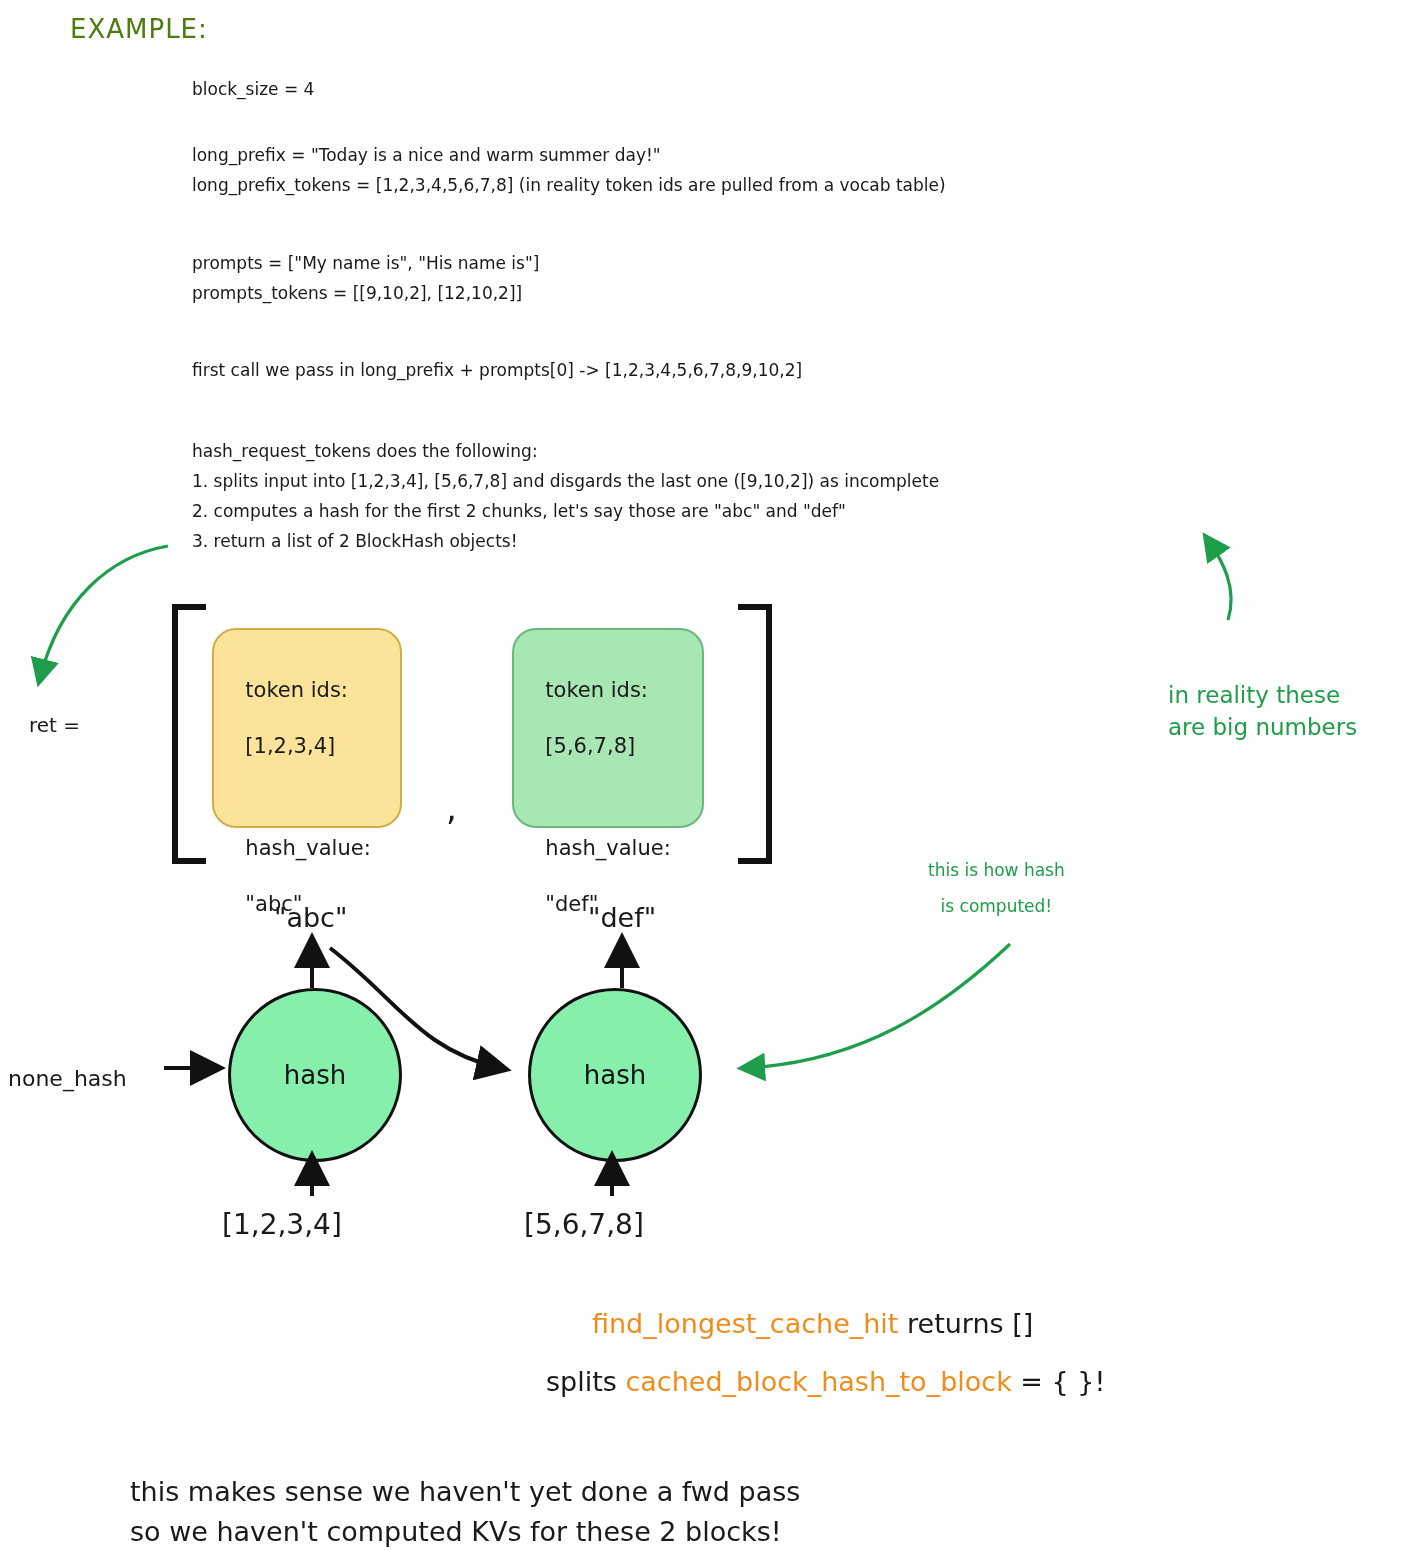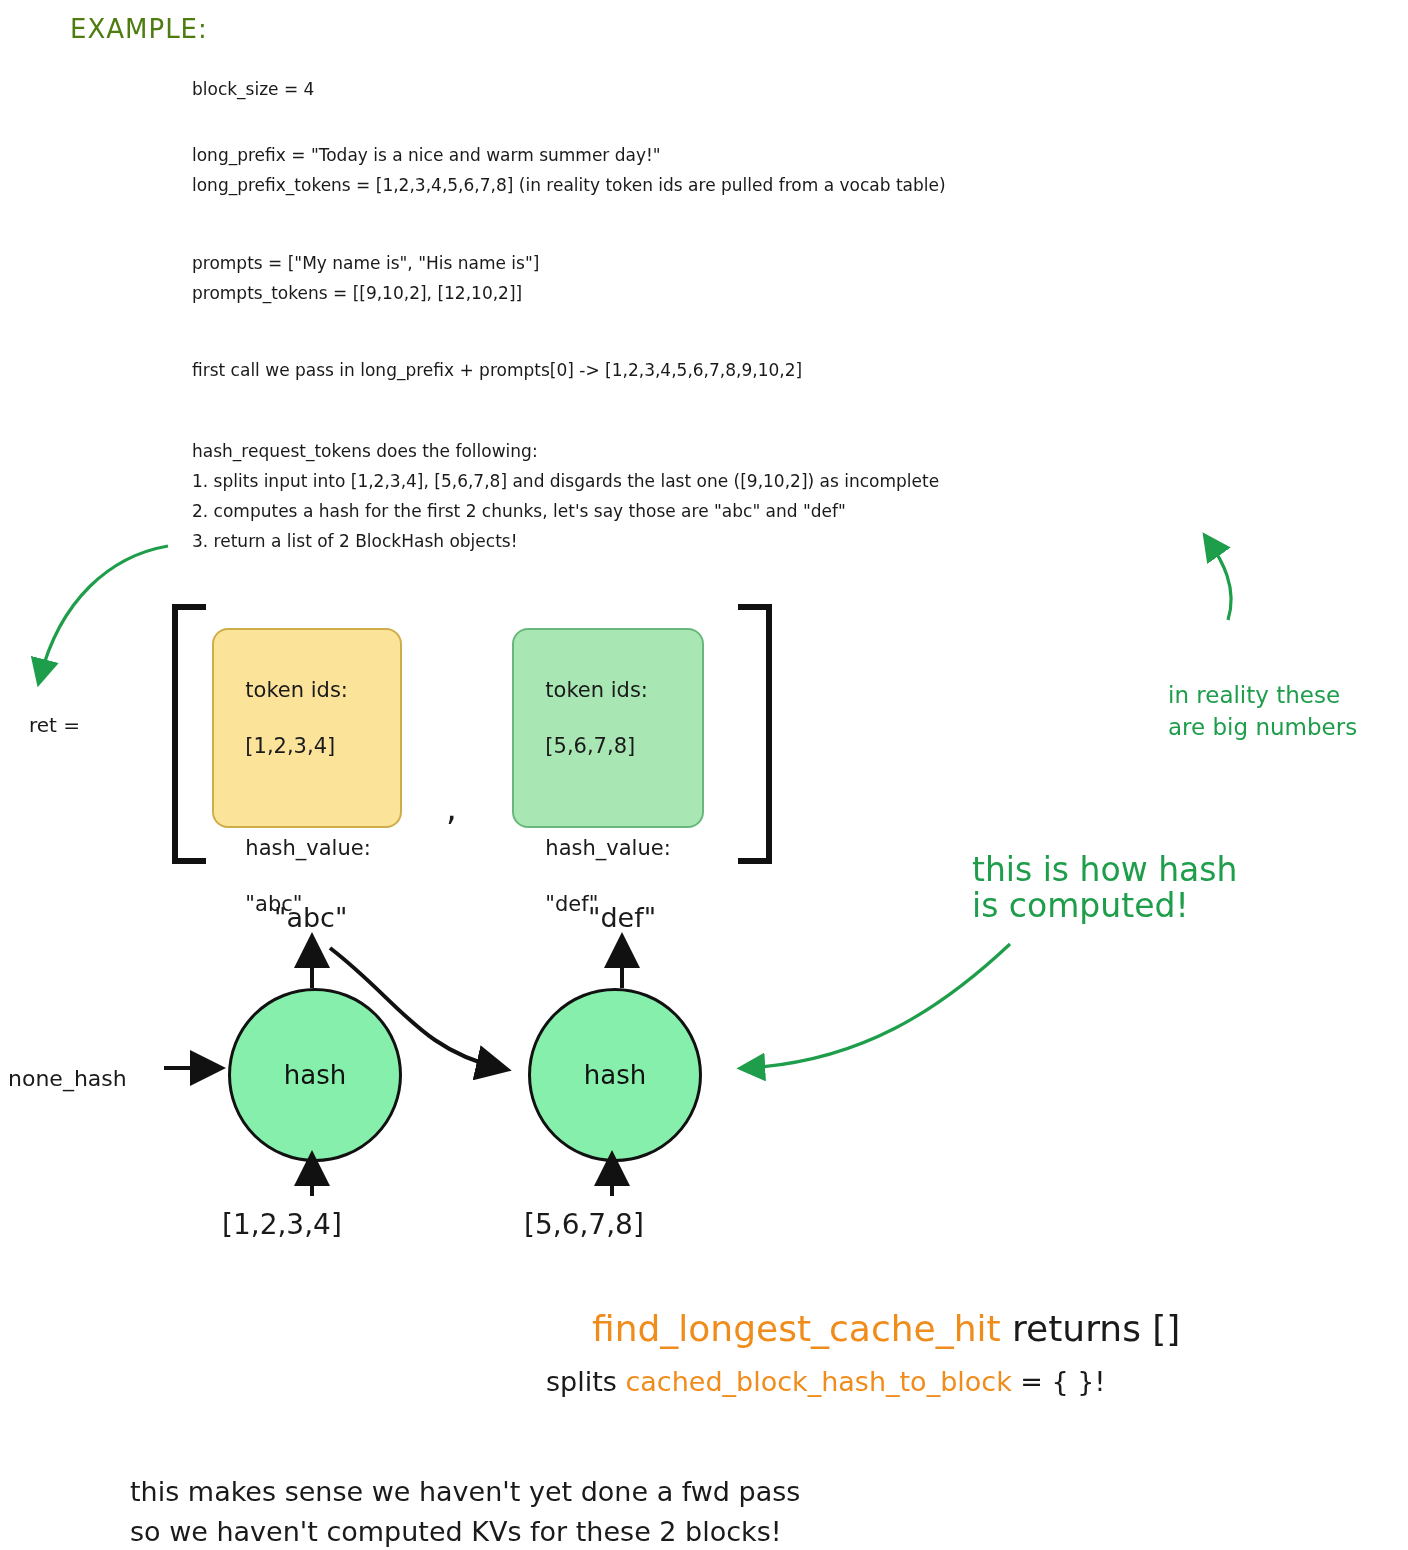--- a/index.html
+++ b/index.html
@@ -68,21 +68,21 @@
   }
   .comma-sep {
     left: 446px;
     top: 788px;
     font-size: 34px;
   }
 
   
   .card {
     border: 2.5px solid #b9a23c;
-    border-radius: 16px;
+    border-radius: 24px;
     padding: 18px 16px 12px 18px;
     font-size: 21px;
     line-height: 28px;
     white-space: pre;
     box-sizing: border-box;
   }
   .card-yellow {
     left: 212px;
     top: 628px;
     width: 190px;
@@ -101,21 +101,21 @@
   .card .gap { display: block; height: 18px; }
 
   
   .green-note {
     color: #1e9e4a;
     font-size: 23px;
     line-height: 32px;
     white-space: pre;
   }
   .note-bignums { left: 1168px; top: 635px; margin-top: 44px; }
-  .note-howhash { left: 972px; top: 852px; font-size: 33px; line-height: 36px; }
+  .note-howhash { left: 928px; top: 852px; font-size: 17px; line-height: 36px; text-align: center; }
 
   
   .circle {
     border-radius: 50%;
     background: #86efac;
     border: 3.5px solid #111;
     display: flex;
     align-items: center;
     justify-content: center;
     font-size: 26px;
@@ -129,21 +129,21 @@
 
   .none-hash { left: 8px; top: 1052px; font-size: 22px; margin-top: 14px; }
 
   .tokens-1 { left: 222px; top: 1208px; font-size: 28px; }
   .tokens-2 { left: 524px; top: 1208px; font-size: 28px; }
 
   
   .find-line {
     left: 592px;
     top: 1308px;
-    font-size: 36px;
+    font-size: 27px;
     white-space: pre;
   }
   .because-line {
     left: 546px;
     top: 1366px;
     font-size: 27px;
     white-space: pre;
   }
   .orange { color: #f08c1b; }
 

